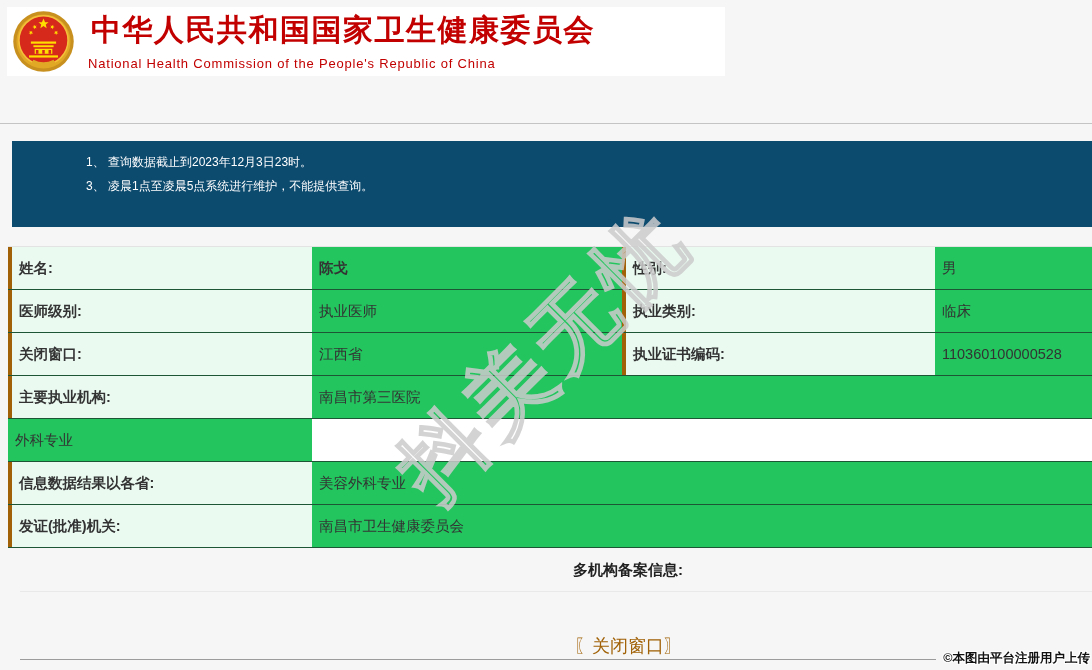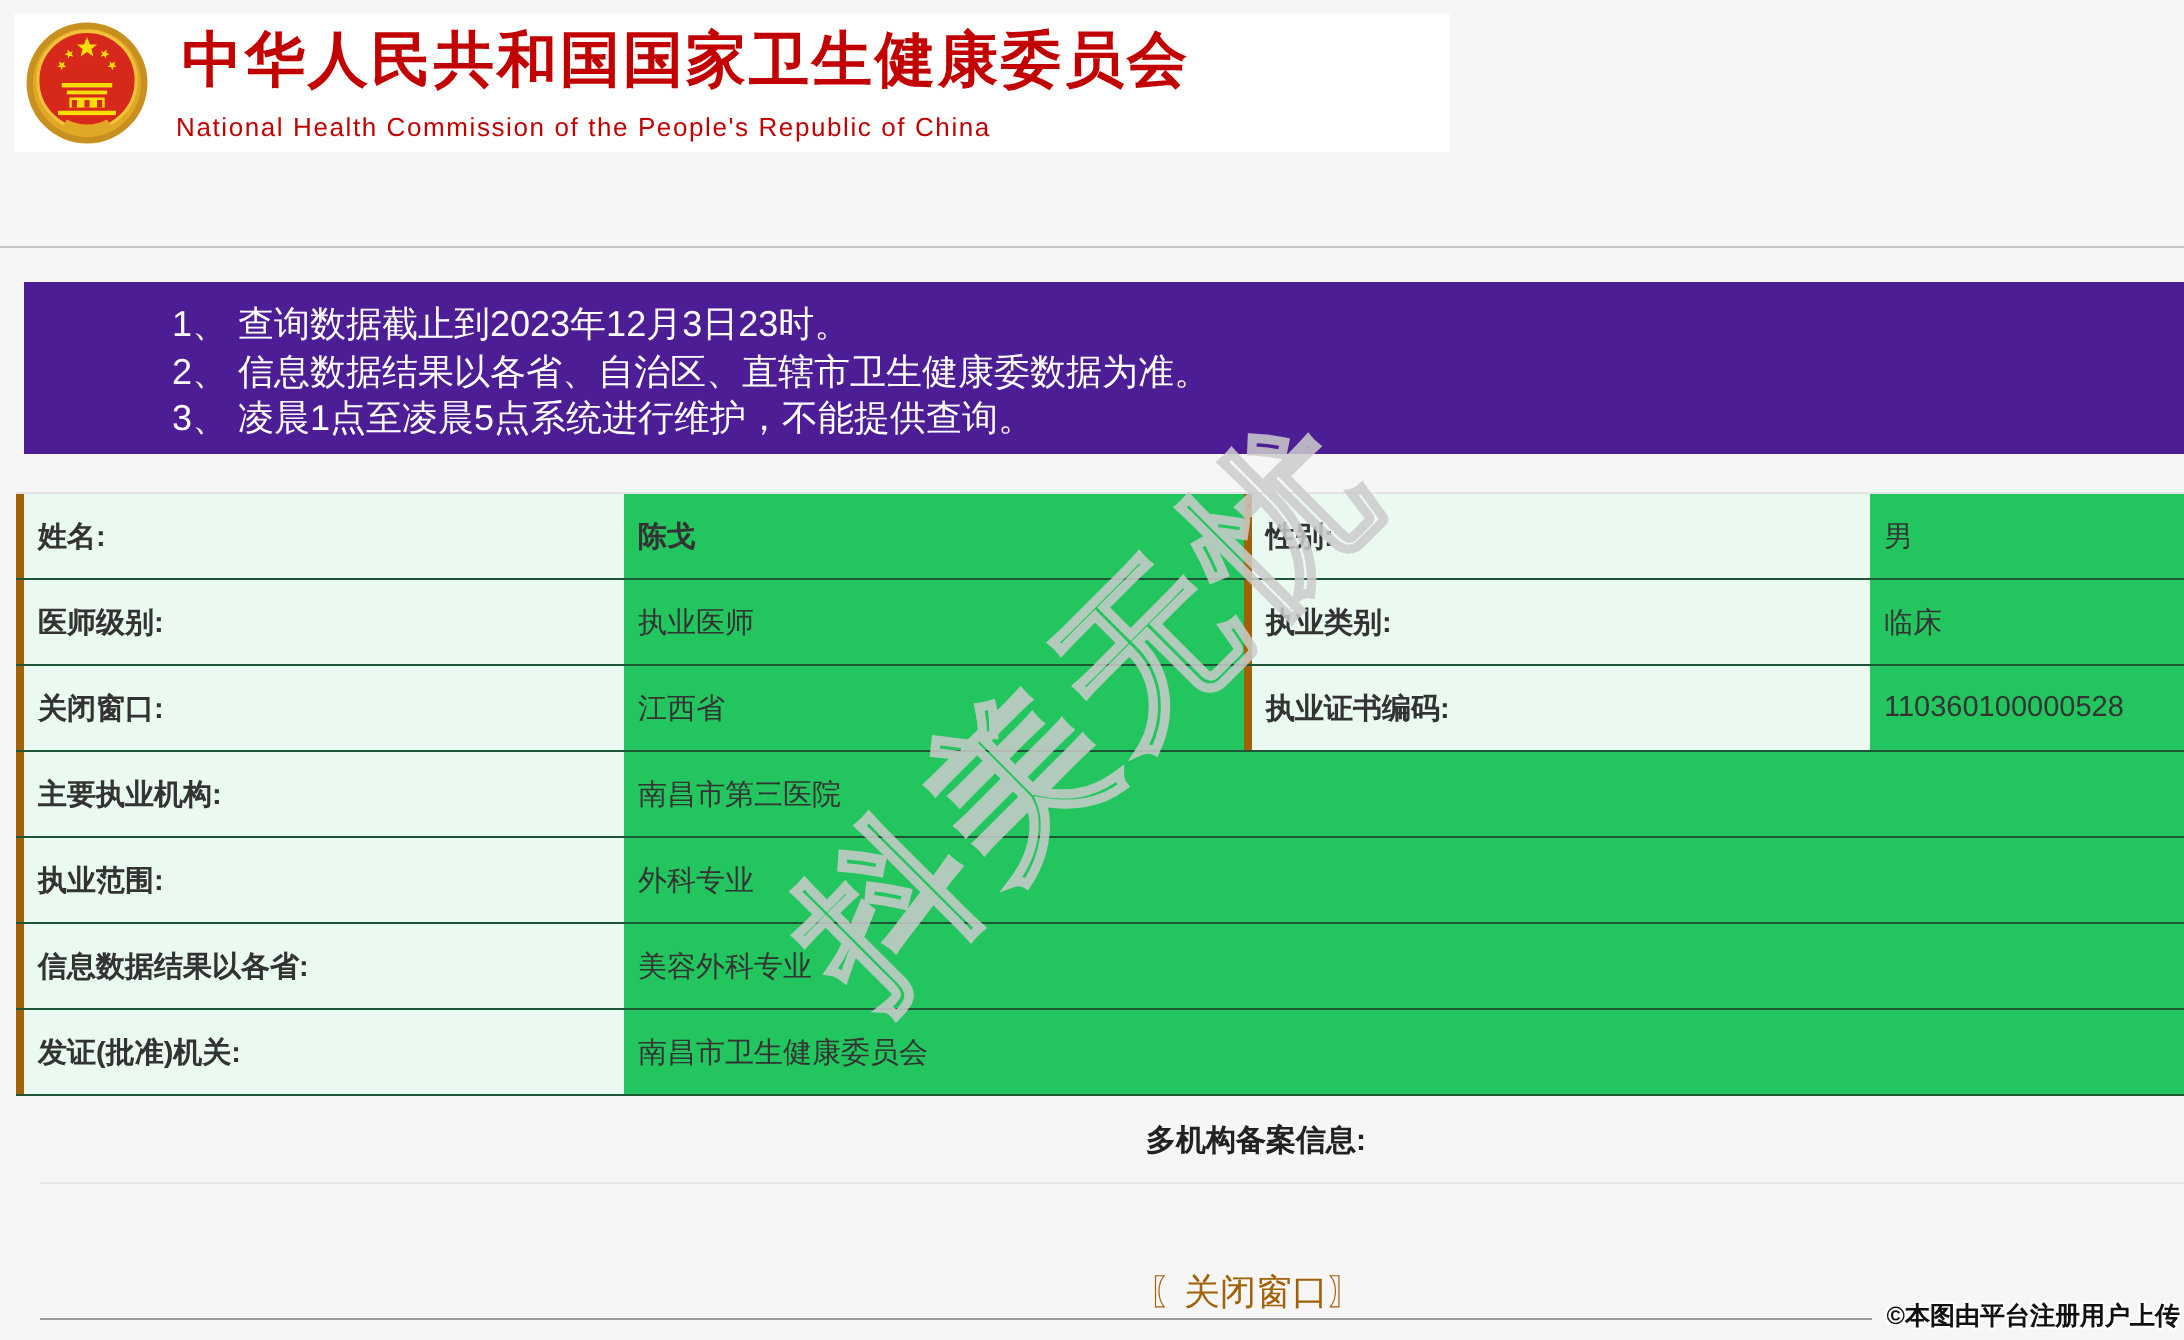--- a/index.html
+++ b/index.html
@@ -29,23 +29,23 @@
   }
 
   .top-divider {
     position:absolute; left:0; top:123px; width:1092px; height:1px;
     background:#c4c4c4;
   }
 
   
   .notice {
     position:absolute; left:12px; top:141px; width:1080px; height:86px;
-    background:#4c1d95; color:#ffffff;
+    background:#0c4a6e; color:#ffffff;
     padding:10px 0 0 74px;
-    font-size:18px; line-height:23.5px;
+    font-size:12px; line-height:23.5px;
   }
   .notice div { white-space:nowrap; }
 
   
   .record-table {
     position:absolute; left:8px; top:246px; width:1240px;
     border-top:1px solid #e3e3e3;
   }
   .trow {
     display:grid; height:43px; align-items:center;
@@ -128,21 +128,20 @@
     <path d="M30,86 Q50,96 70,86 L66,79 Q50,87 34,79 Z" fill="#e0a825"></path>
   </svg>
   <div class="title-cn">中华人民共和国国家卫生健康委员会</div>
   <div class="title-en">National Health Commission of the People's Republic of China</div>
 </div>
 
 <div class="top-divider"></div>
 
 <div class="notice">
   <div>1、 查询数据截止到2023年12月3日23时。</div>
-  <div>2、 信息数据结果以各省、自治区、直辖市卫生健康委数据为准。</div>
   <div>3、 凌晨1点至凌晨5点系统进行维护，不能提供查询。</div>
 </div>
 
 <div class="record-table">
 
   <div class="trow cols4">
     <div class="cell label">姓名:</div>
     <div class="cell value strong">陈戈</div>
     <div class="cell label">性别:</div>
     <div class="cell value">男</div>
@@ -161,21 +160,20 @@
     <div class="cell label">执业证书编码:</div>
     <div class="cell value">110360100000528</div>
   </div>
 
   <div class="trow cols2">
     <div class="cell label">主要执业机构:</div>
     <div class="cell value">南昌市第三医院</div>
   </div>
 
   <div class="trow cols2">
-    <div class="cell label">执业范围:</div>
     <div class="cell value">外科专业</div>
   </div>
 
   <div class="trow cols2">
     <div class="cell label">信息数据结果以各省:</div>
     <div class="cell value">美容外科专业</div>
   </div>
 
   <div class="trow cols2">
     <div class="cell label">发证(批准)机关:</div>

